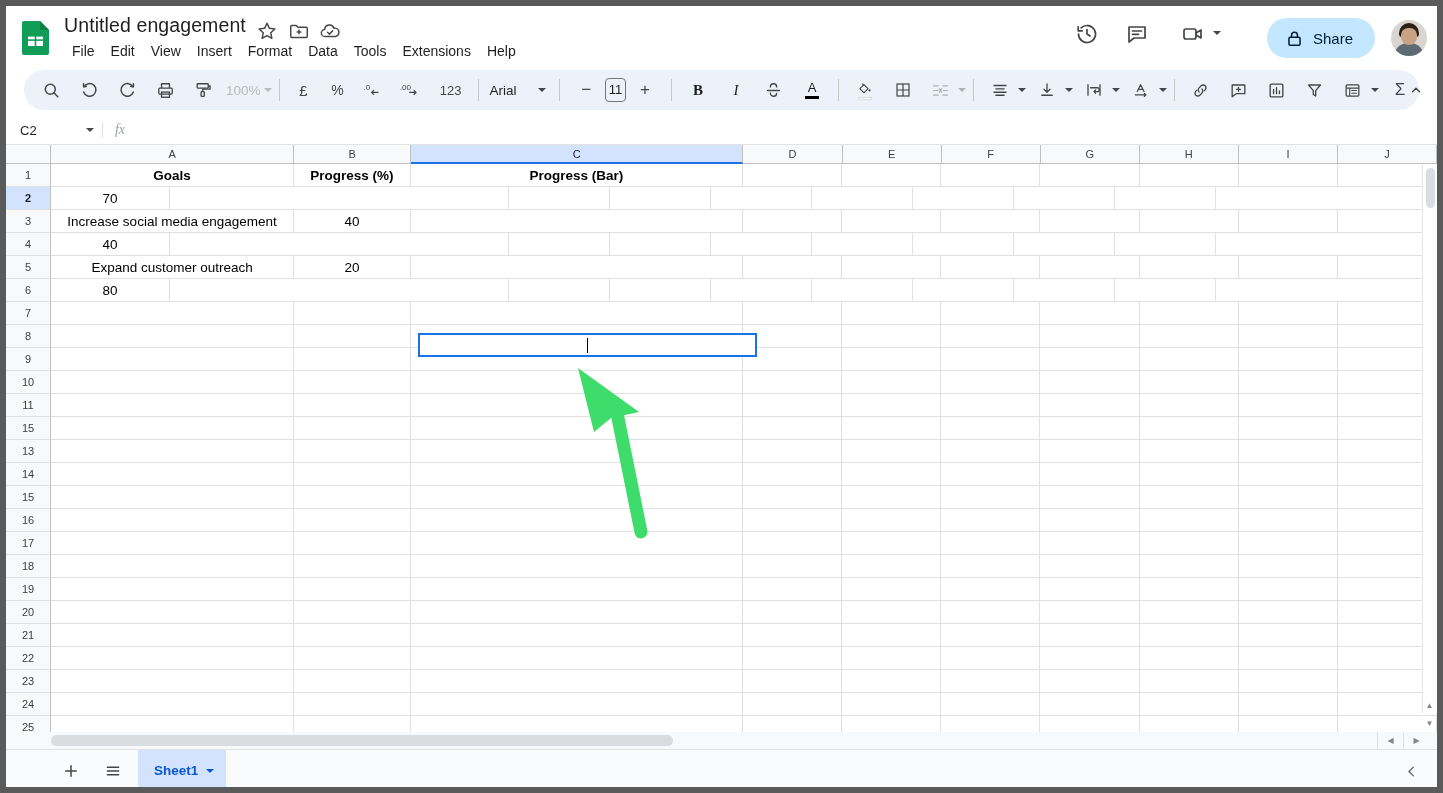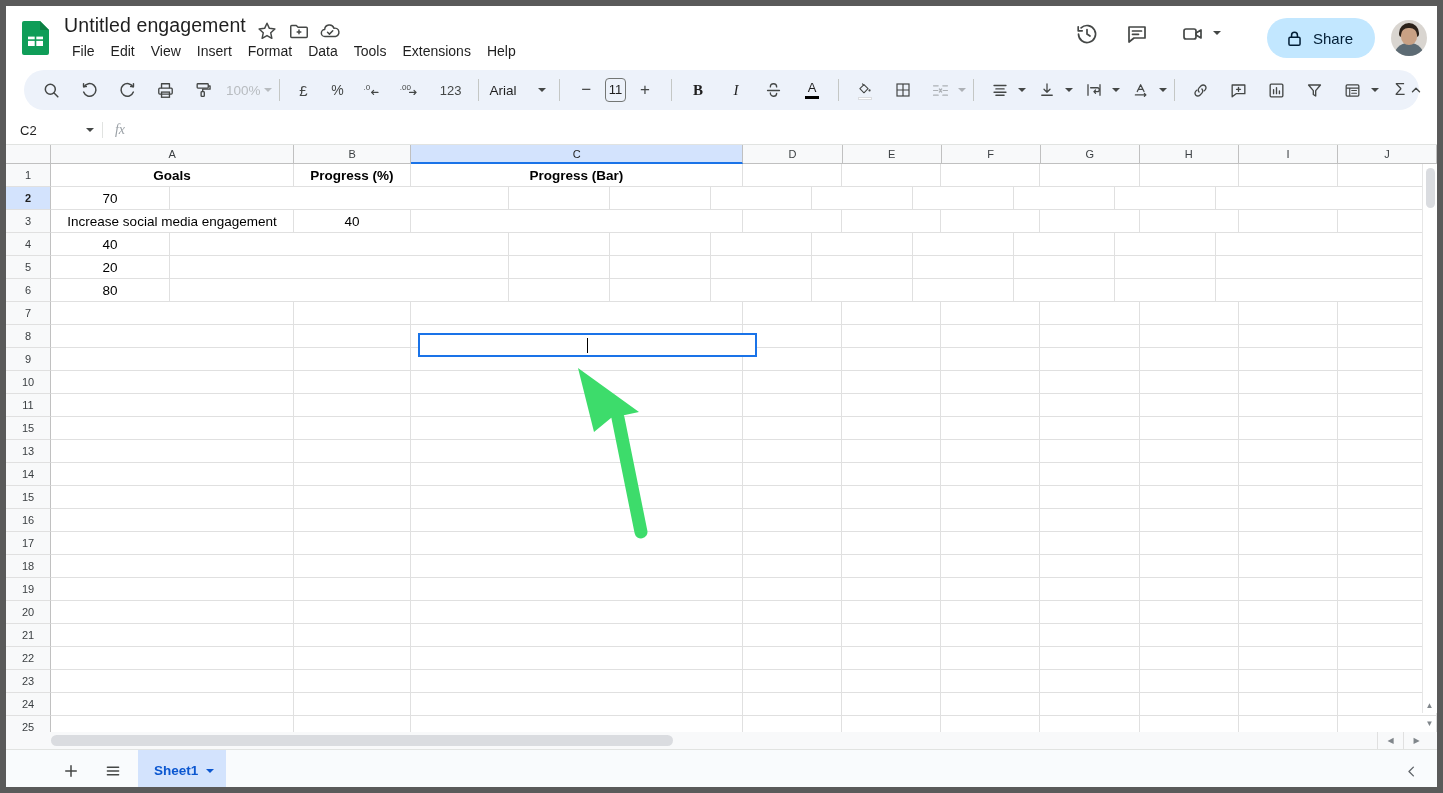--- a/index.html
+++ b/index.html
@@ -708,20 +708,21 @@
           <div class="cell ctr" style="width: 339px; height: 22px;"></div>
           <div class="cell" style="width: 101px; height: 22px;"></div>
           <div class="cell" style="width: 101px; height: 22px;"></div>
           <div class="cell" style="width: 101px; height: 22px;"></div>
           <div class="cell" style="width: 101px; height: 22px;"></div>
           <div class="cell" style="width: 101px; height: 22px;"></div>
           <div class="cell" style="width: 101px; height: 22px;"></div>
           <div class="cell" style="width: 101px; height: 22px;"></div>
         </div>
         <div class="cellrow" style="height: 23px;">
+          <div class="cell ctr" style="width: 248px; height: 22px;">Expand customer outreach</div>
           <div class="cell ctr" style="width: 119px; height: 22px;">20</div>
           <div class="cell ctr" style="width: 339px; height: 22px;"></div>
           <div class="cell" style="width: 101px; height: 22px;"></div>
           <div class="cell" style="width: 101px; height: 22px;"></div>
           <div class="cell" style="width: 101px; height: 22px;"></div>
           <div class="cell" style="width: 101px; height: 22px;"></div>
           <div class="cell" style="width: 101px; height: 22px;"></div>
           <div class="cell" style="width: 101px; height: 22px;"></div>
           <div class="cell" style="width: 101px; height: 22px;"></div>
         </div>

